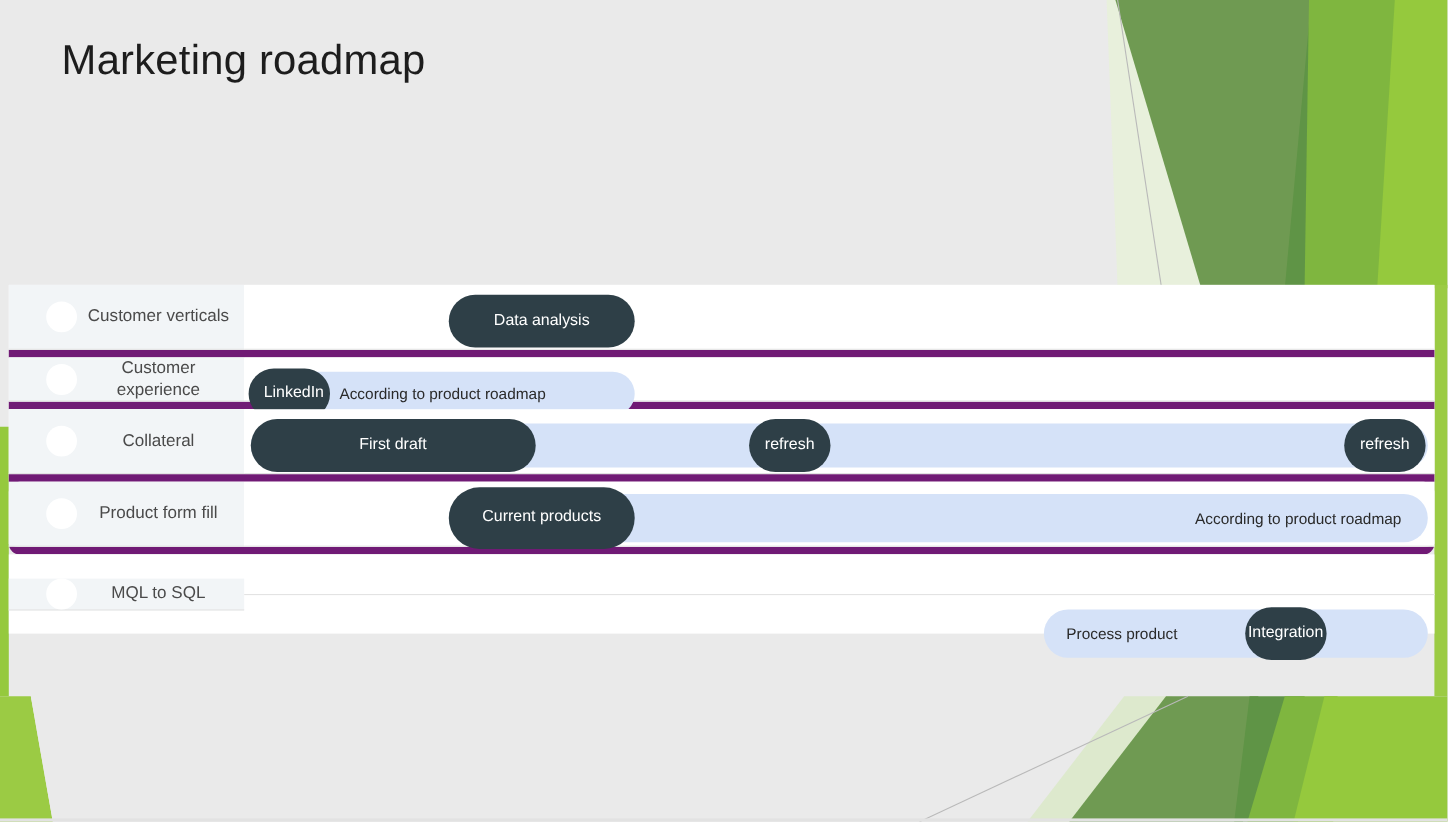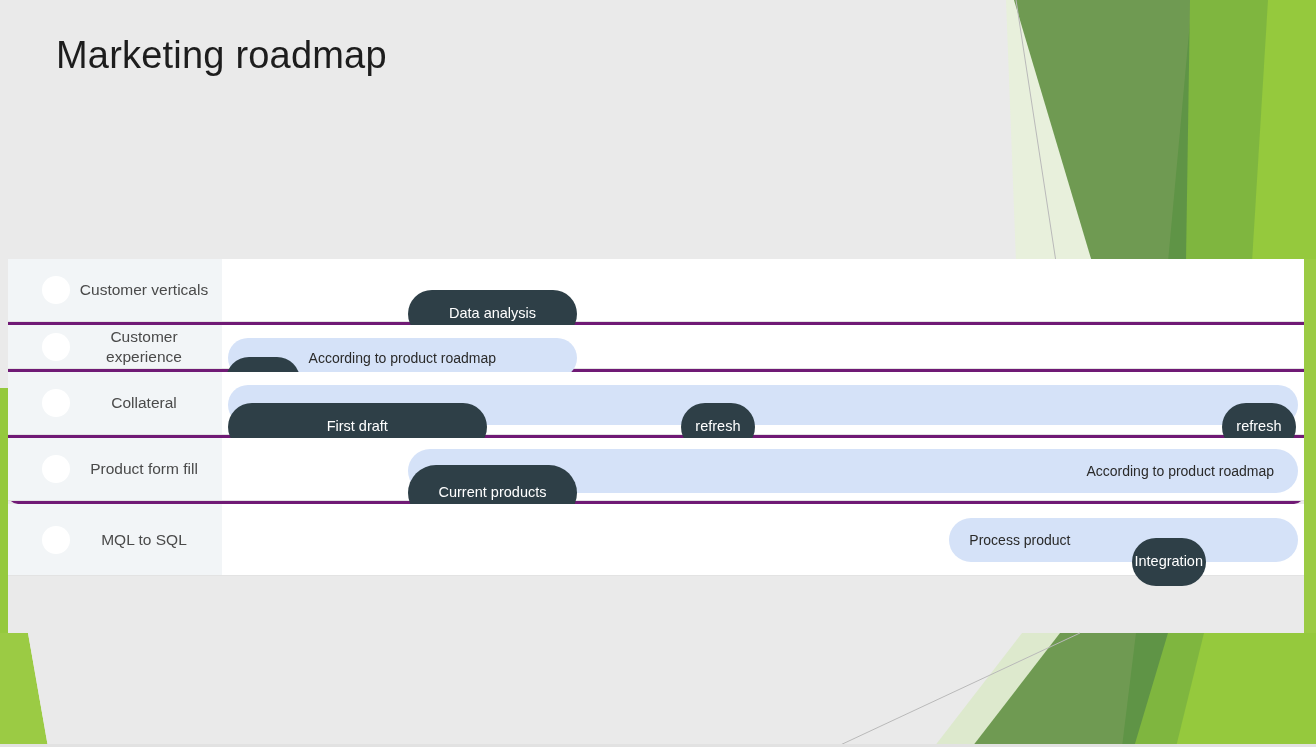--- a/index.html
+++ b/index.html
@@ -77,24 +77,24 @@
     box-sizing: border-box;
     letter-spacing: 0.2px;
   }
   .month-cell:last-child { border-right: none; }
 
   
   .roadmap-row {
     display: flex;
     width: 1296px;
     background: #ffffff;
-    border-bottom: 3px solid #701a75;
-    box-sizing: border-box;
-  }
-  .roadmap-row:last-child { border-bottom: none; }
+    border-bottom: 7px solid #701a75;
+    box-sizing: border-box;
+  }
+  .roadmap-row:last-child { border-bottom: none; align-items: center; }
 
   .row-label {
     width: 214px;
     flex: 0 0 214px;
     background: #f2f5f7;
     display: flex;
     align-items: center;
     box-sizing: border-box;
     border-bottom: 1px solid #e3e3e3;
     position: relative;
@@ -151,21 +151,20 @@
     border-radius: 999px;
     color: #ffffff;
     font-size: 14.5px;
     display: flex;
     align-items: center;
     justify-content: center;
     text-align: center;
     line-height: 1.22;
     box-sizing: border-box;
     padding: 0 10px;
-    margin-top: 22px;
   }
 </style>
 </head>
 <body>
 
 <svg id="bg-decor" viewBox="0 0 1316 747" preserveAspectRatio="none">
   <rect x="0" y="0" width="1316" height="747" fill="#eaeaea"></rect>
 
   <polygon points="1006,0 1100,0 1090,262 1016,262" fill="#e8f0dc"></polygon>
   <polygon points="1014,0 1196,0 1176,262 1092,262" fill="#6f9a52"></polygon>

